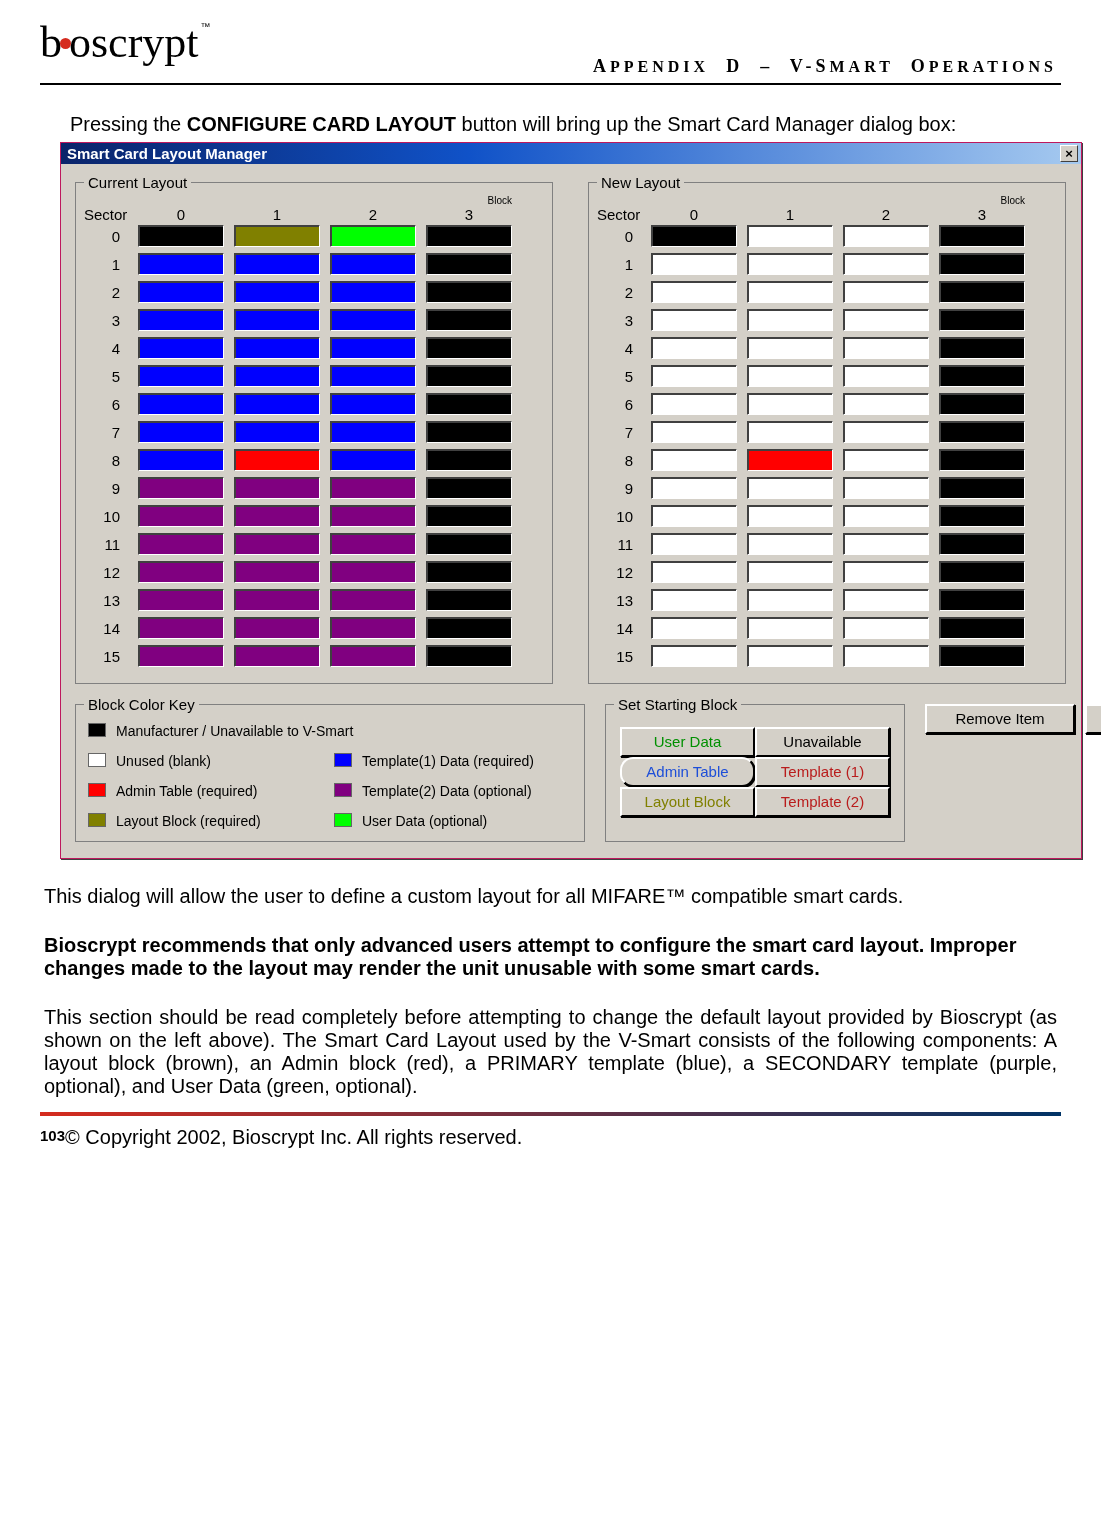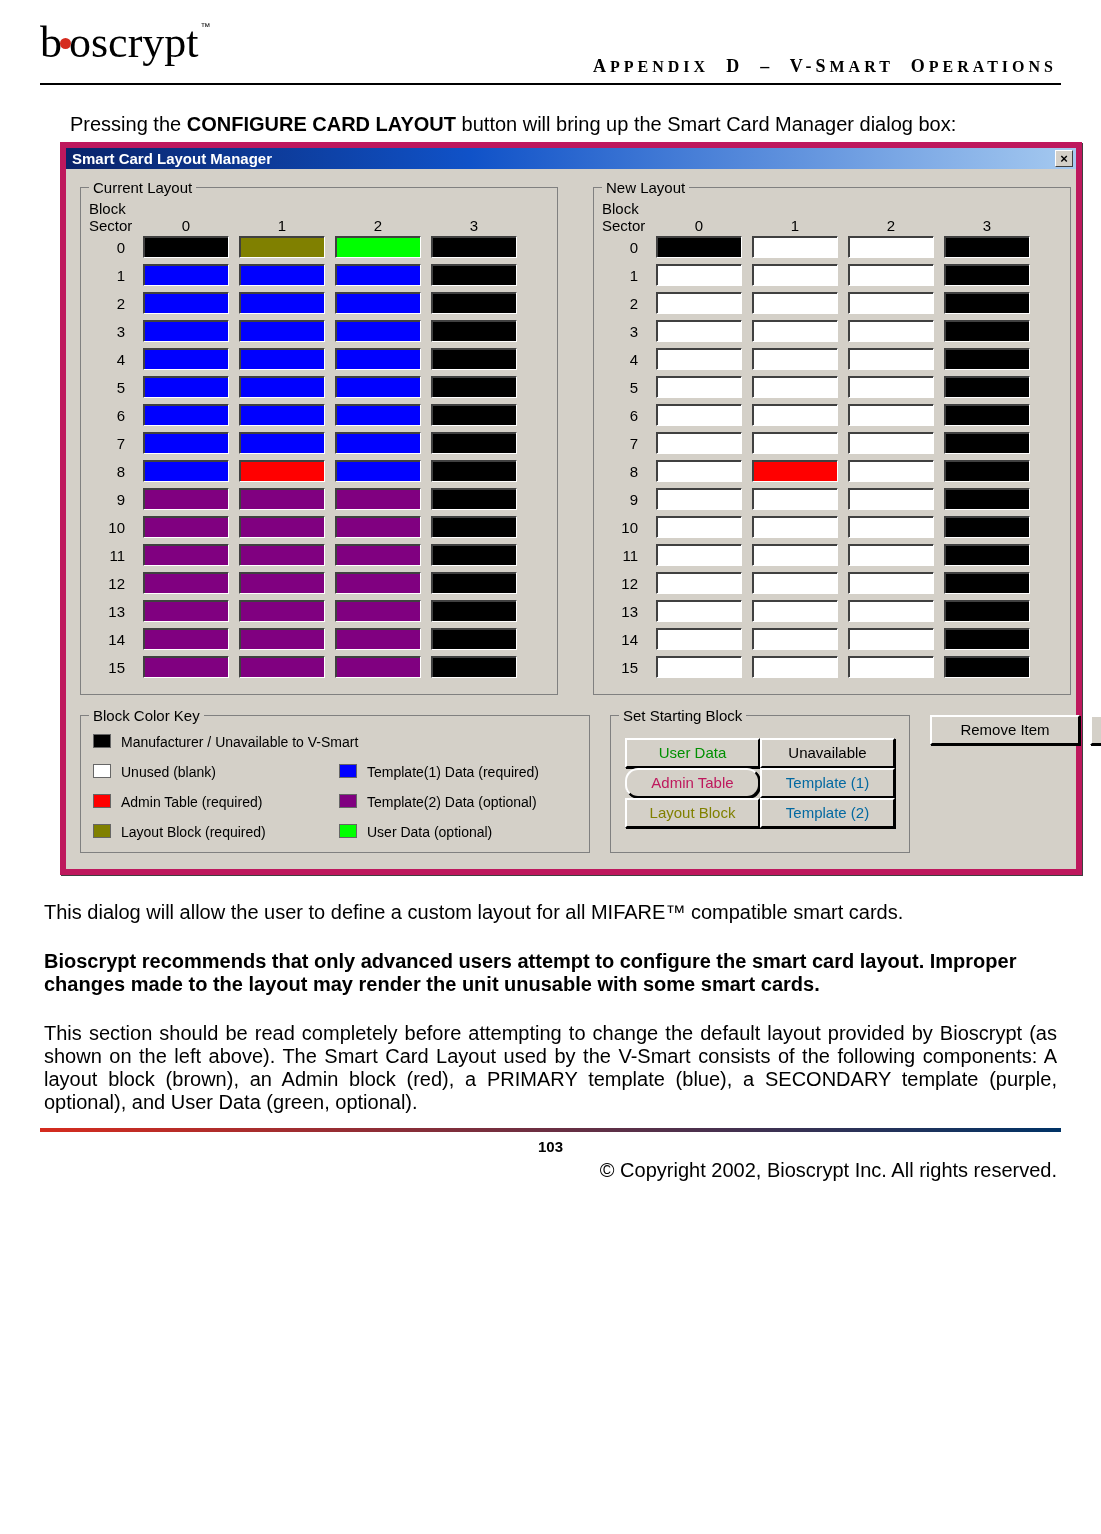--- a/index.html
+++ b/index.html
@@ -26,21 +26,21 @@
     margin-right: 4px;
   }
   .ap-small { font-size: 16px; letter-spacing: 4px; }
   .hr-top { border:none; border-top: 2px solid #000; margin-top: 6px; }
   .intro { font-size: 20px; margin: 28px 10px 6px 30px; text-align: justify; }
   .intro b { font-weight: bold; }
 
   
   .dialog {
     width: 1022px; margin-left: 20px;
-    border: 6px solid #be185d; background: #d4d0c8;
+    border: 1px solid #be185d; background: #d4d0c8;
     box-shadow: 1px 1px 0 #404040;
   }
   .titlebar {
     display:flex; justify-content:space-between; align-items:center;
     background: linear-gradient(to right,#0a246a,#1052c8 40%,#a6caf0);
     color:#fff; font-weight:bold; font-size:15px;
     padding: 2px 3px 2px 6px; font-family: Tahoma, sans-serif;
   }
   .titlebar .x { width:18px; height:17px; background:#d4d0c8; color:#000; font-size:13px; text-align:center; line-height:15px; border:1px solid #fff; border-right-color:#404040; border-bottom-color:#404040; font-family: Tahoma,sans-serif; font-weight:bold;}
   .dialog-body { padding: 10px 14px 16px 14px; }
@@ -53,21 +53,21 @@
   fieldset.grid-box { flex: 0 0 478px; }
   legend { font-size: 15px; padding: 0 4px; background:#d4d0c8; font-family: Tahoma, sans-serif;}
 
   .grid-head {
     display:grid;
     grid-template-columns: 44px 86px 86px 86px 86px;
     column-gap: 10px;
     font-size:15px; font-family: Tahoma, sans-serif;
     margin-bottom: 2px;
   }
-  .block-lbl { grid-column: 1 / span 5; text-align:left; font-size:15px; margin-bottom:-2px; }
+  .block-lbl { grid-column: 1 / span 5; text-align:right; font-size:10px; margin-bottom:-2px; }
   .sector-lbl { text-align:left; }
   .colnum { text-align:center; }
 
   .gridrow { display:grid; grid-template-columns: 44px 86px 86px 86px 86px; column-gap: 10px; align-items:center; margin-bottom: 6px; font-family: Tahoma, sans-serif;}
   .gridrow .rn { text-align:right; padding-right:8px; font-size:15px; }
   .cell { height: 22px; border: 1px solid #808080; border-top-color:#404040; border-left-color:#404040; border-right-color:#fff; border-bottom-color:#fff; box-shadow: inset 1px 1px 0 #404040; }
 
   .c-black  { background:#000; }
   .c-white  { background:#fff; }
   .c-blue   { background:#0000ff; }
@@ -85,31 +85,31 @@
   .winbtn {
     font-size:15px; font-family: Tahoma, sans-serif;
     height: 30px;
     background:#d4d0c8;
     border: 2px outset #fff; border-right-color:#404040; border-bottom-color:#404040;
     box-shadow: 1px 1px 0 #000;
     padding: 0 4px; text-align:center; line-height:26px;
     white-space: nowrap;
   }
   .winbtn.green { color: #009000; }
-  .winbtn.blue  { color: #0369a1; }
-  .winbtn.gray  { color: #be185d; border-radius: 13px; }
+  .winbtn.blue  { color: #b91c1c; }
+  .winbtn.gray  { color: #1d4ed8; border-radius: 13px; }
   .winbtn.olive { color: #808000; }
   .action-col { display:flex; gap:10px; justify-content:flex-start; padding-top:8px; flex:1;}
   .action-col .winbtn { width: 150px; }
   .winbtn.focus { border: 1px solid #000; box-shadow: inset 0 0 0 1px #fff, inset 0 0 0 2px #000; outline: 1px dotted #000; outline-offset:-5px;}
 
   .para { font-size: 20px; margin: 26px 4px 0 4px; text-align: justify; }
   .para.bold { font-weight: bold; text-align:left;}
   .bottom-hr { width: 100%; height: 4px; background: linear-gradient(to right,#d52b1e,#003366); border:none; margin-top:14px;}
-  .footer { display:flex; flex-direction:column; align-items:center; font-size:15px; margin-top:6px;}
+  .footer { display:flex; flex-direction:row; align-items:center; font-size:15px; margin-top:6px;}
   .pagenum { font-weight:bold; }
   .copyright { align-self:flex-end; font-size:20px; margin-top:4px; padding-right:4px;}
 </style>
 </head>
 <body>
 
 <div class="header-row">
   <div class="logo-wrap">
     <span class="logo-text">b<span class="logo-dot"></span>oscrypt</span>
     <span class="logo-tm">™</span>

